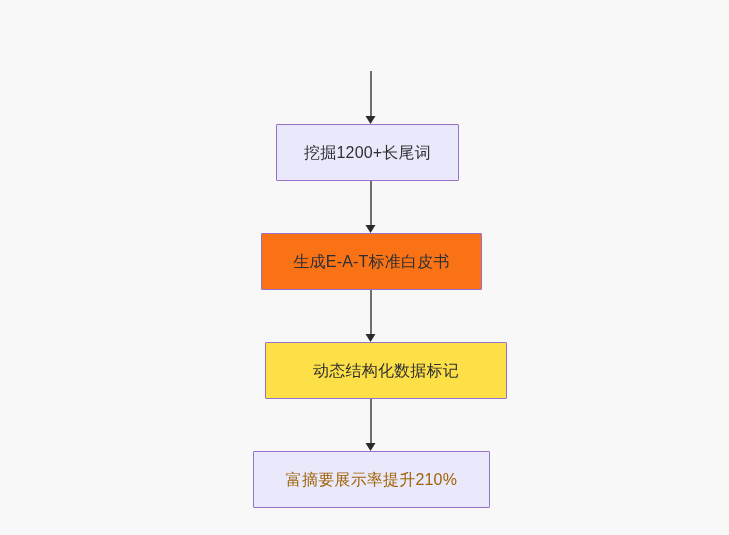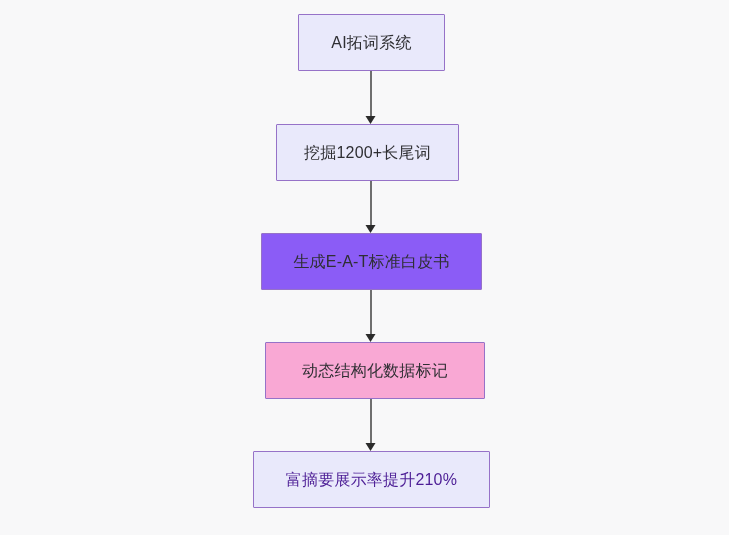--- a/index.html
+++ b/index.html
@@ -82,29 +82,26 @@
   </div>
   <div class="edge" id="edge-2" style="left: 371px; top: 290px; height: 52px;">
     <div class="edge-line" style="height: 46px; background: rgb(111, 111, 111);"></div>
     <div class="edge-head" style="top: 44px; border-top-color: rgb(43, 43, 43);"></div>
   </div>
   <div class="edge" id="edge-3" style="left: 371px; top: 399px; height: 52px;">
     <div class="edge-line" style="height: 46px; background: rgb(111, 111, 111);"></div>
     <div class="edge-head" style="top: 44px; border-top-color: rgb(43, 43, 43);"></div>
   </div>
 
-  <div class="node" id="node-0" style="left: 298px; top: 14px; width: 147px; height: 57px; background: rgb(233, 233, 251); border-color: rgb(150, 114, 200); color: rgb(47, 47, 51);">
-    <span class="node-label">AI拓词系统</span>
-  </div>
   <div class="node" id="node-1" style="left: 276px; top: 124px; width: 183px; height: 57px; background: rgb(233, 233, 251); border-color: rgb(150, 114, 200); color: rgb(47, 47, 51);">
     <span class="node-label">挖掘1200+长尾词</span>
   </div>
-  <div class="node" id="node-2" style="left: 261px; top: 233px; width: 221px; height: 57px; background: #8b5cf6; border-color: rgb(150, 114, 200); color: rgb(47, 47, 51);">
+  <div class="node" id="node-2" style="left: 261px; top: 233px; width: 221px; height: 57px; background: #f97316; border-color: rgb(150, 114, 200); color: rgb(47, 47, 51);">
     <span class="node-label">生成E-A-T标准白皮书</span>
   </div>
-  <div class="node" id="node-3" style="left: 265px; top: 342px; width: 220px; height: 57px; background: #f9a8d4; border-color: rgb(150, 114, 200); color: rgb(47, 47, 51); align-items: center;">
+  <div class="node" id="node-3" style="left: 265px; top: 342px; width: 242px; height: 57px; background: #fde047; border-color: rgb(150, 114, 200); color: rgb(47, 47, 51); align-items: center;">
     <span class="node-label">动态结构化数据标记</span>
   </div>
-  <div class="node" id="node-4" style="left: 253px; top: 451px; width: 237px; height: 57px; background: rgb(233, 233, 251); border-color: rgb(150, 114, 200); color: #4c1d95;">
+  <div class="node" id="node-4" style="left: 253px; top: 451px; width: 237px; height: 57px; background: rgb(233, 233, 251); border-color: rgb(150, 114, 200); color: #a16207;">
     <span class="node-label">富摘要展示率提升210%</span>
   </div>
 
 </div>
 
 </body></html>

